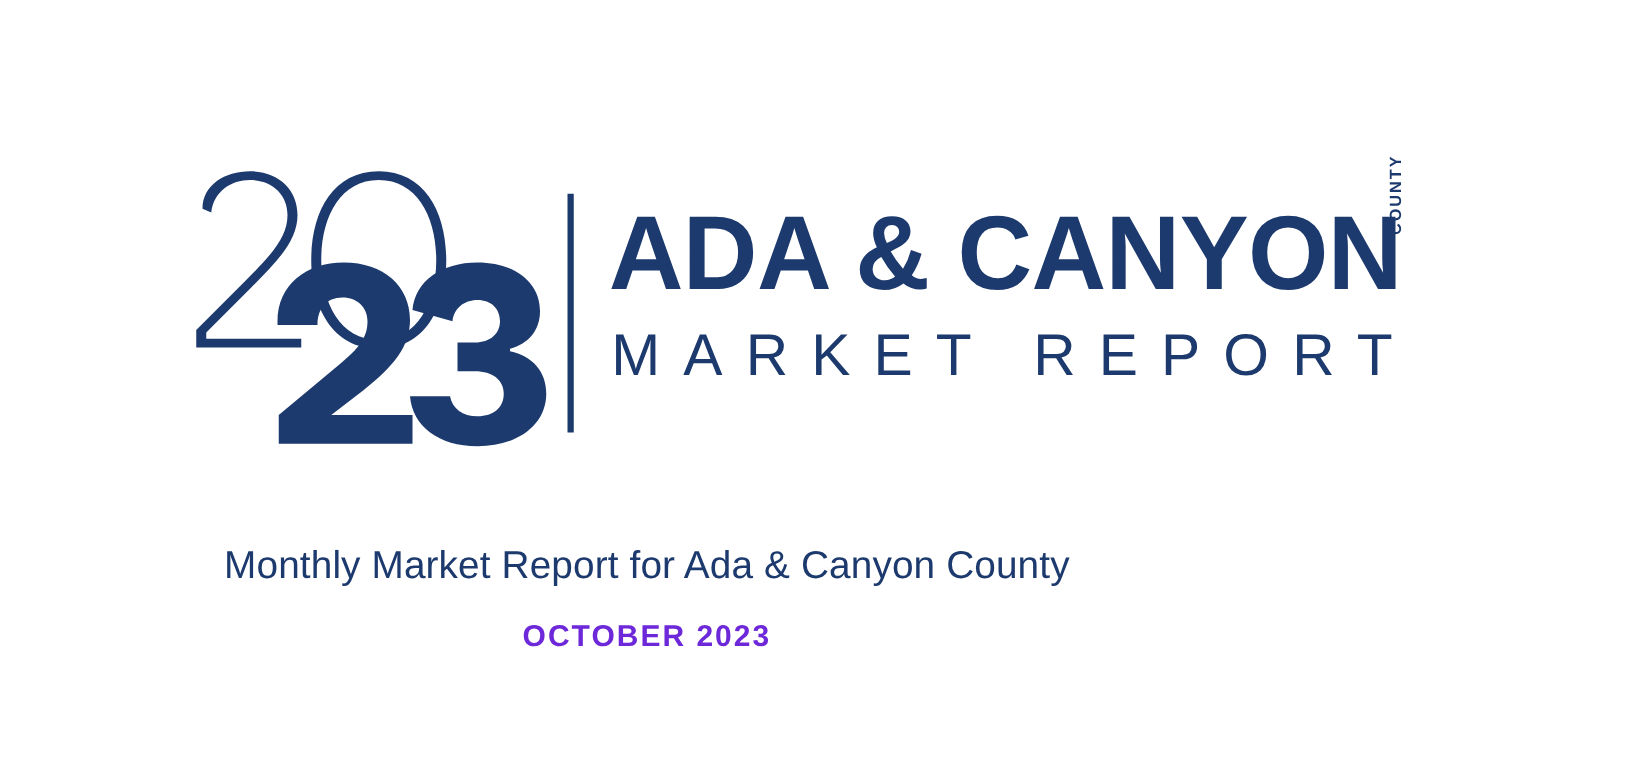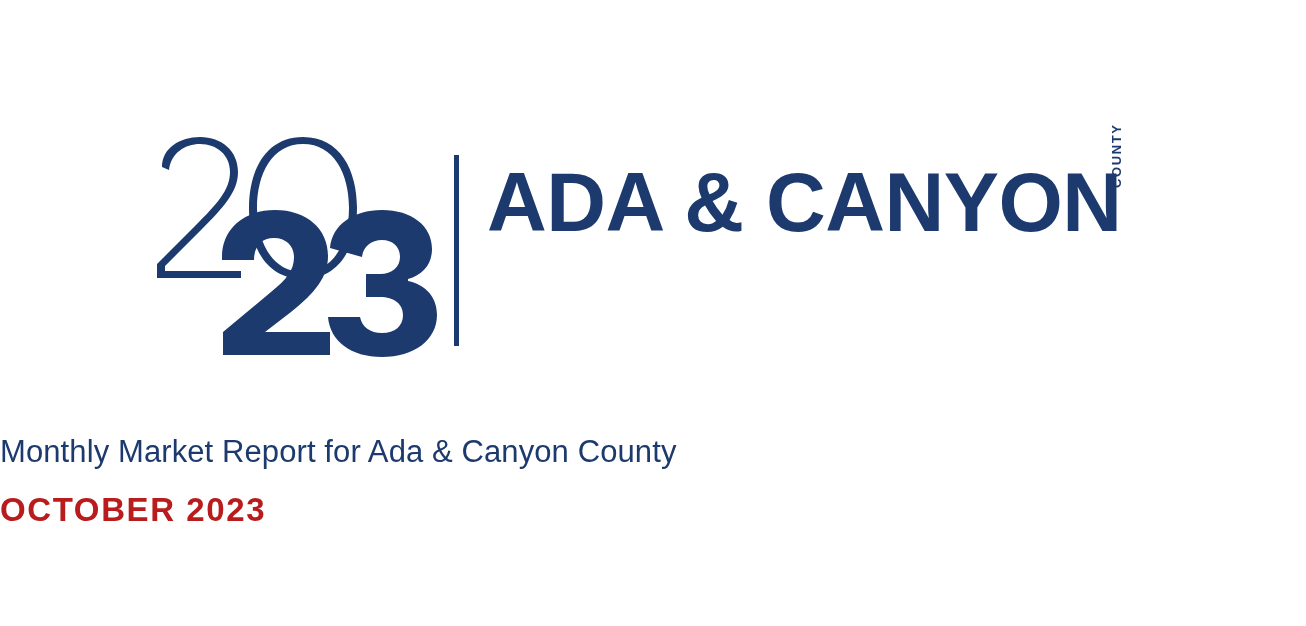--- a/index.html
+++ b/index.html
@@ -110,41 +110,41 @@
     color: #1d3a6e;
     white-space: nowrap;
   }
 
   
   .caption-block {
     position: absolute;
     left: 0;
     top: 432px;
     width: 1035px;
-    text-align: left;
+    text-align: center;
   }
 
   .caption-subtitle {
     font-family: "Liberation Sans", sans-serif;
     font-weight: normal;
     font-size: 31px;
     line-height: 40px;
     letter-spacing: 0.1px;
     color: #1d3a6e;
     white-space: nowrap;
   }
 
   .caption-period {
     margin-top: 18px;
     font-family: "Liberation Sans", sans-serif;
     font-weight: bold;
-    font-size: 33px;
+    font-size: 24px;
     line-height: 40px;
     letter-spacing: 1.6px;
-    color: #b91c1c;
+    color: #6d28d9;
     white-space: nowrap;
   }
 </style>
 </head>
 <body>
 
 <div id="report-cover">
 
   <div class="logo-lockup">
 
@@ -165,20 +165,21 @@
       </svg>
     </div>
 
     <div class="divider-rule"></div>
 
     <div class="wordmark">
       <div class="wordmark-primary-row">
         <div class="wordmark-primary">ADA &amp; CANYON</div>
         <div class="county-tag">COUNTY</div>
       </div>
+      <div class="wordmark-secondary">MARKET REPORT</div>
     </div>
 
   </div>
 
   <div class="caption-block">
     <div class="caption-subtitle">Monthly Market Report for Ada &amp; Canyon County</div>
     <div class="caption-period">OCTOBER 2023</div>
   </div>
 
 </div>

